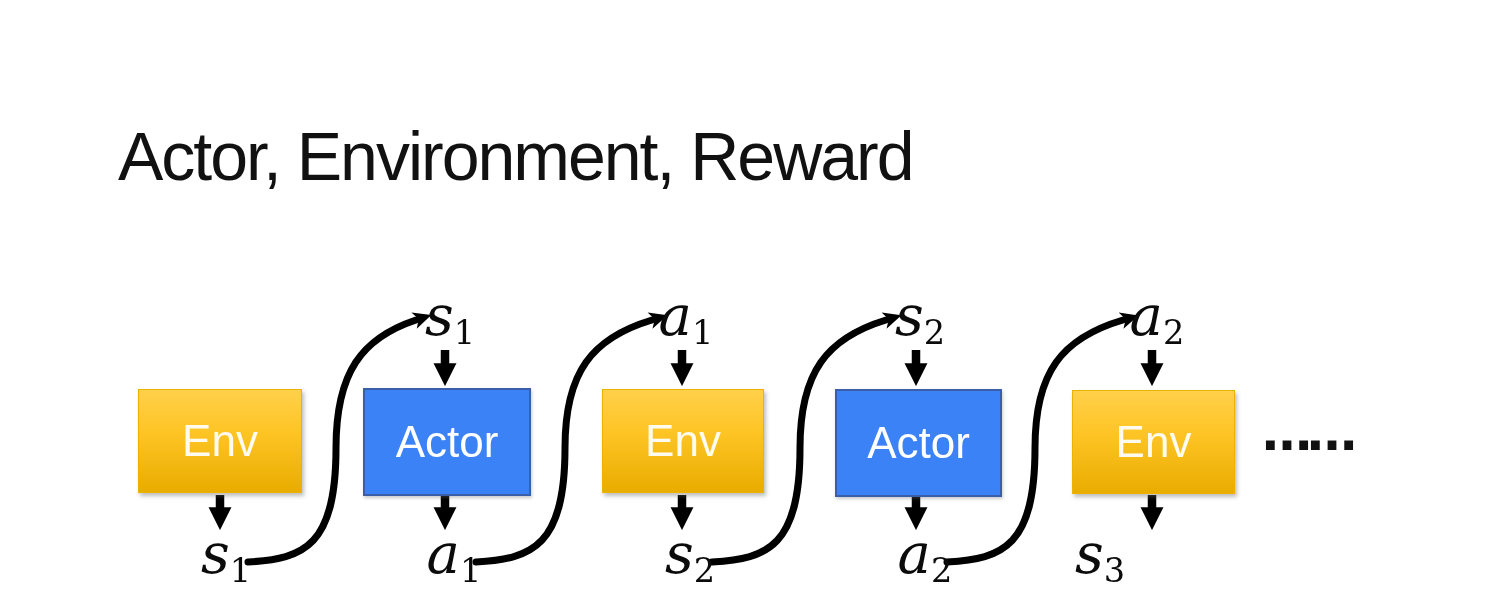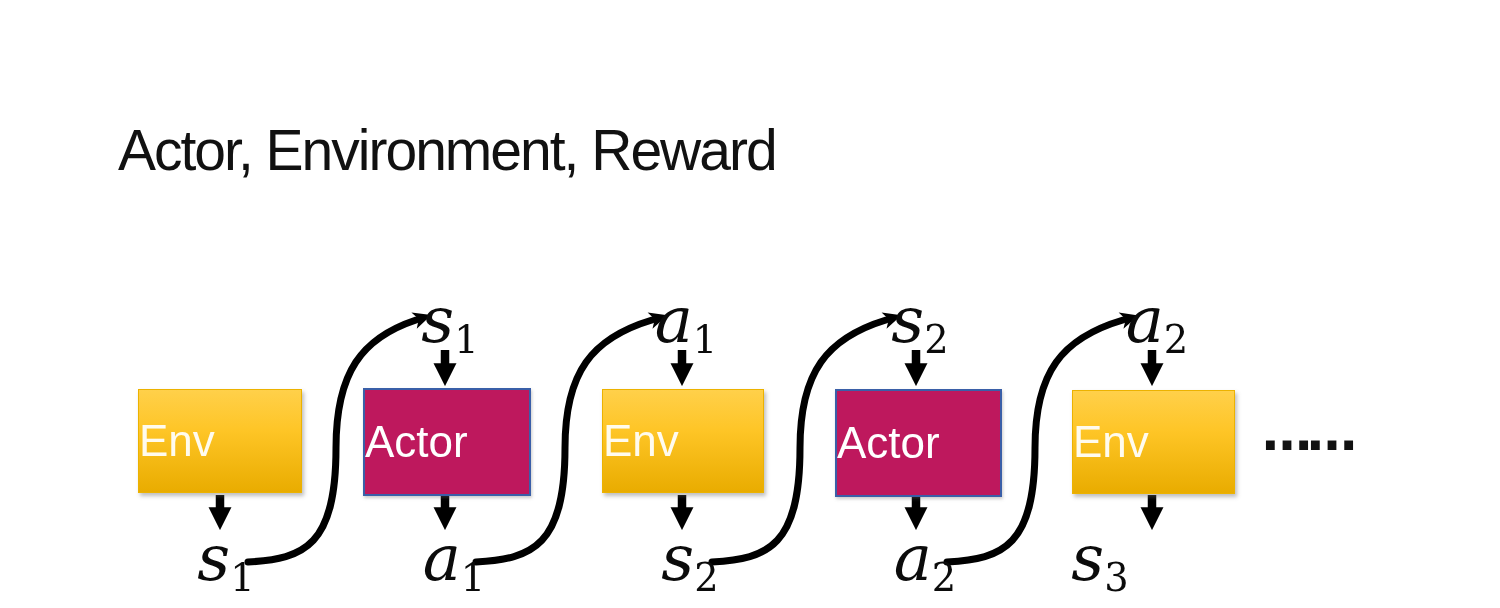--- a/index.html
+++ b/index.html
@@ -3,48 +3,48 @@
 <meta charset="utf-8">
 <style>
   html,body{margin:0;padding:0;}
   body{
     width:1500px;height:608px;position:relative;background:#ffffff;
     font-family:"Liberation Sans","DejaVu Sans",sans-serif;overflow:hidden;
   }
   .slide{position:absolute;inset:0;}
   .title{
     position:absolute;left:118px;top:122px;margin:0;
-    font-size:57px;font-weight:300;letter-spacing:-2px;color:#111111;
+    font-size:68px;font-weight:300;letter-spacing:-2px;color:#111111;
     white-space:nowrap;line-height:1;
   }
   .arrows-layer{position:absolute;left:0;top:0;pointer-events:none;}
   .box{
-    position:absolute;display:flex;align-items:center;justify-content:flex-start;
+    position:absolute;display:flex;align-items:center;justify-content:center;
     font-size:44px;line-height:1;color:#ffffff;
   }
   .box.env{
     background:linear-gradient(180deg,#FFD04A 0%,#FEC526 40%,#E9AC00 100%);
     border:1px solid #ECB200;
     box-shadow:2px 3px 4px rgba(110,110,110,0.45);
     color:#FFFBEE;
   }
   .box.actor{
-    background:#be185d;
+    background:#3b82f6;
     border:2px solid #3A5FA8;
     box-shadow:1px 2px 3px rgba(110,110,110,0.35);
   }
   .env-1{left:138px;top:389px;width:162px;height:102px;}
   .actor-1{left:363px;top:388px;width:164px;height:104px;}
   .env-2{left:602px;top:389px;width:160px;height:102px;}
   .actor-2{left:835px;top:389px;width:163px;height:104px;}
   .env-3{left:1072px;top:390px;width:161px;height:102px;}
   .math-label{
     position:absolute;transform:translateX(-50%);
     font-family:"DejaVu Serif","Liberation Serif",serif;font-style:italic;
-    font-size:64px;line-height:1;color:#0b0b0b;white-space:nowrap;text-align:right;
+    font-size:56px;line-height:1;color:#0b0b0b;white-space:nowrap;text-align:right;
   }
   .math-label sub{
     font-size:0.6em;font-style:normal;vertical-align:-0.28em;line-height:1;
     font-family:"DejaVu Serif","Liberation Serif",serif;
   }
   .top-label{top:288px;}
   .bottom-label{top:526px;}
   .tl-1{left:450px;} .tl-2{left:686px;} .tl-3{left:920px;} .tl-4{left:1157px;}
   .bl-1{left:226px;} .bl-2{left:454px;} .bl-3{left:690px;} .bl-4{left:925px;} .bl-5{left:1100px;}
   .ellipsis{

